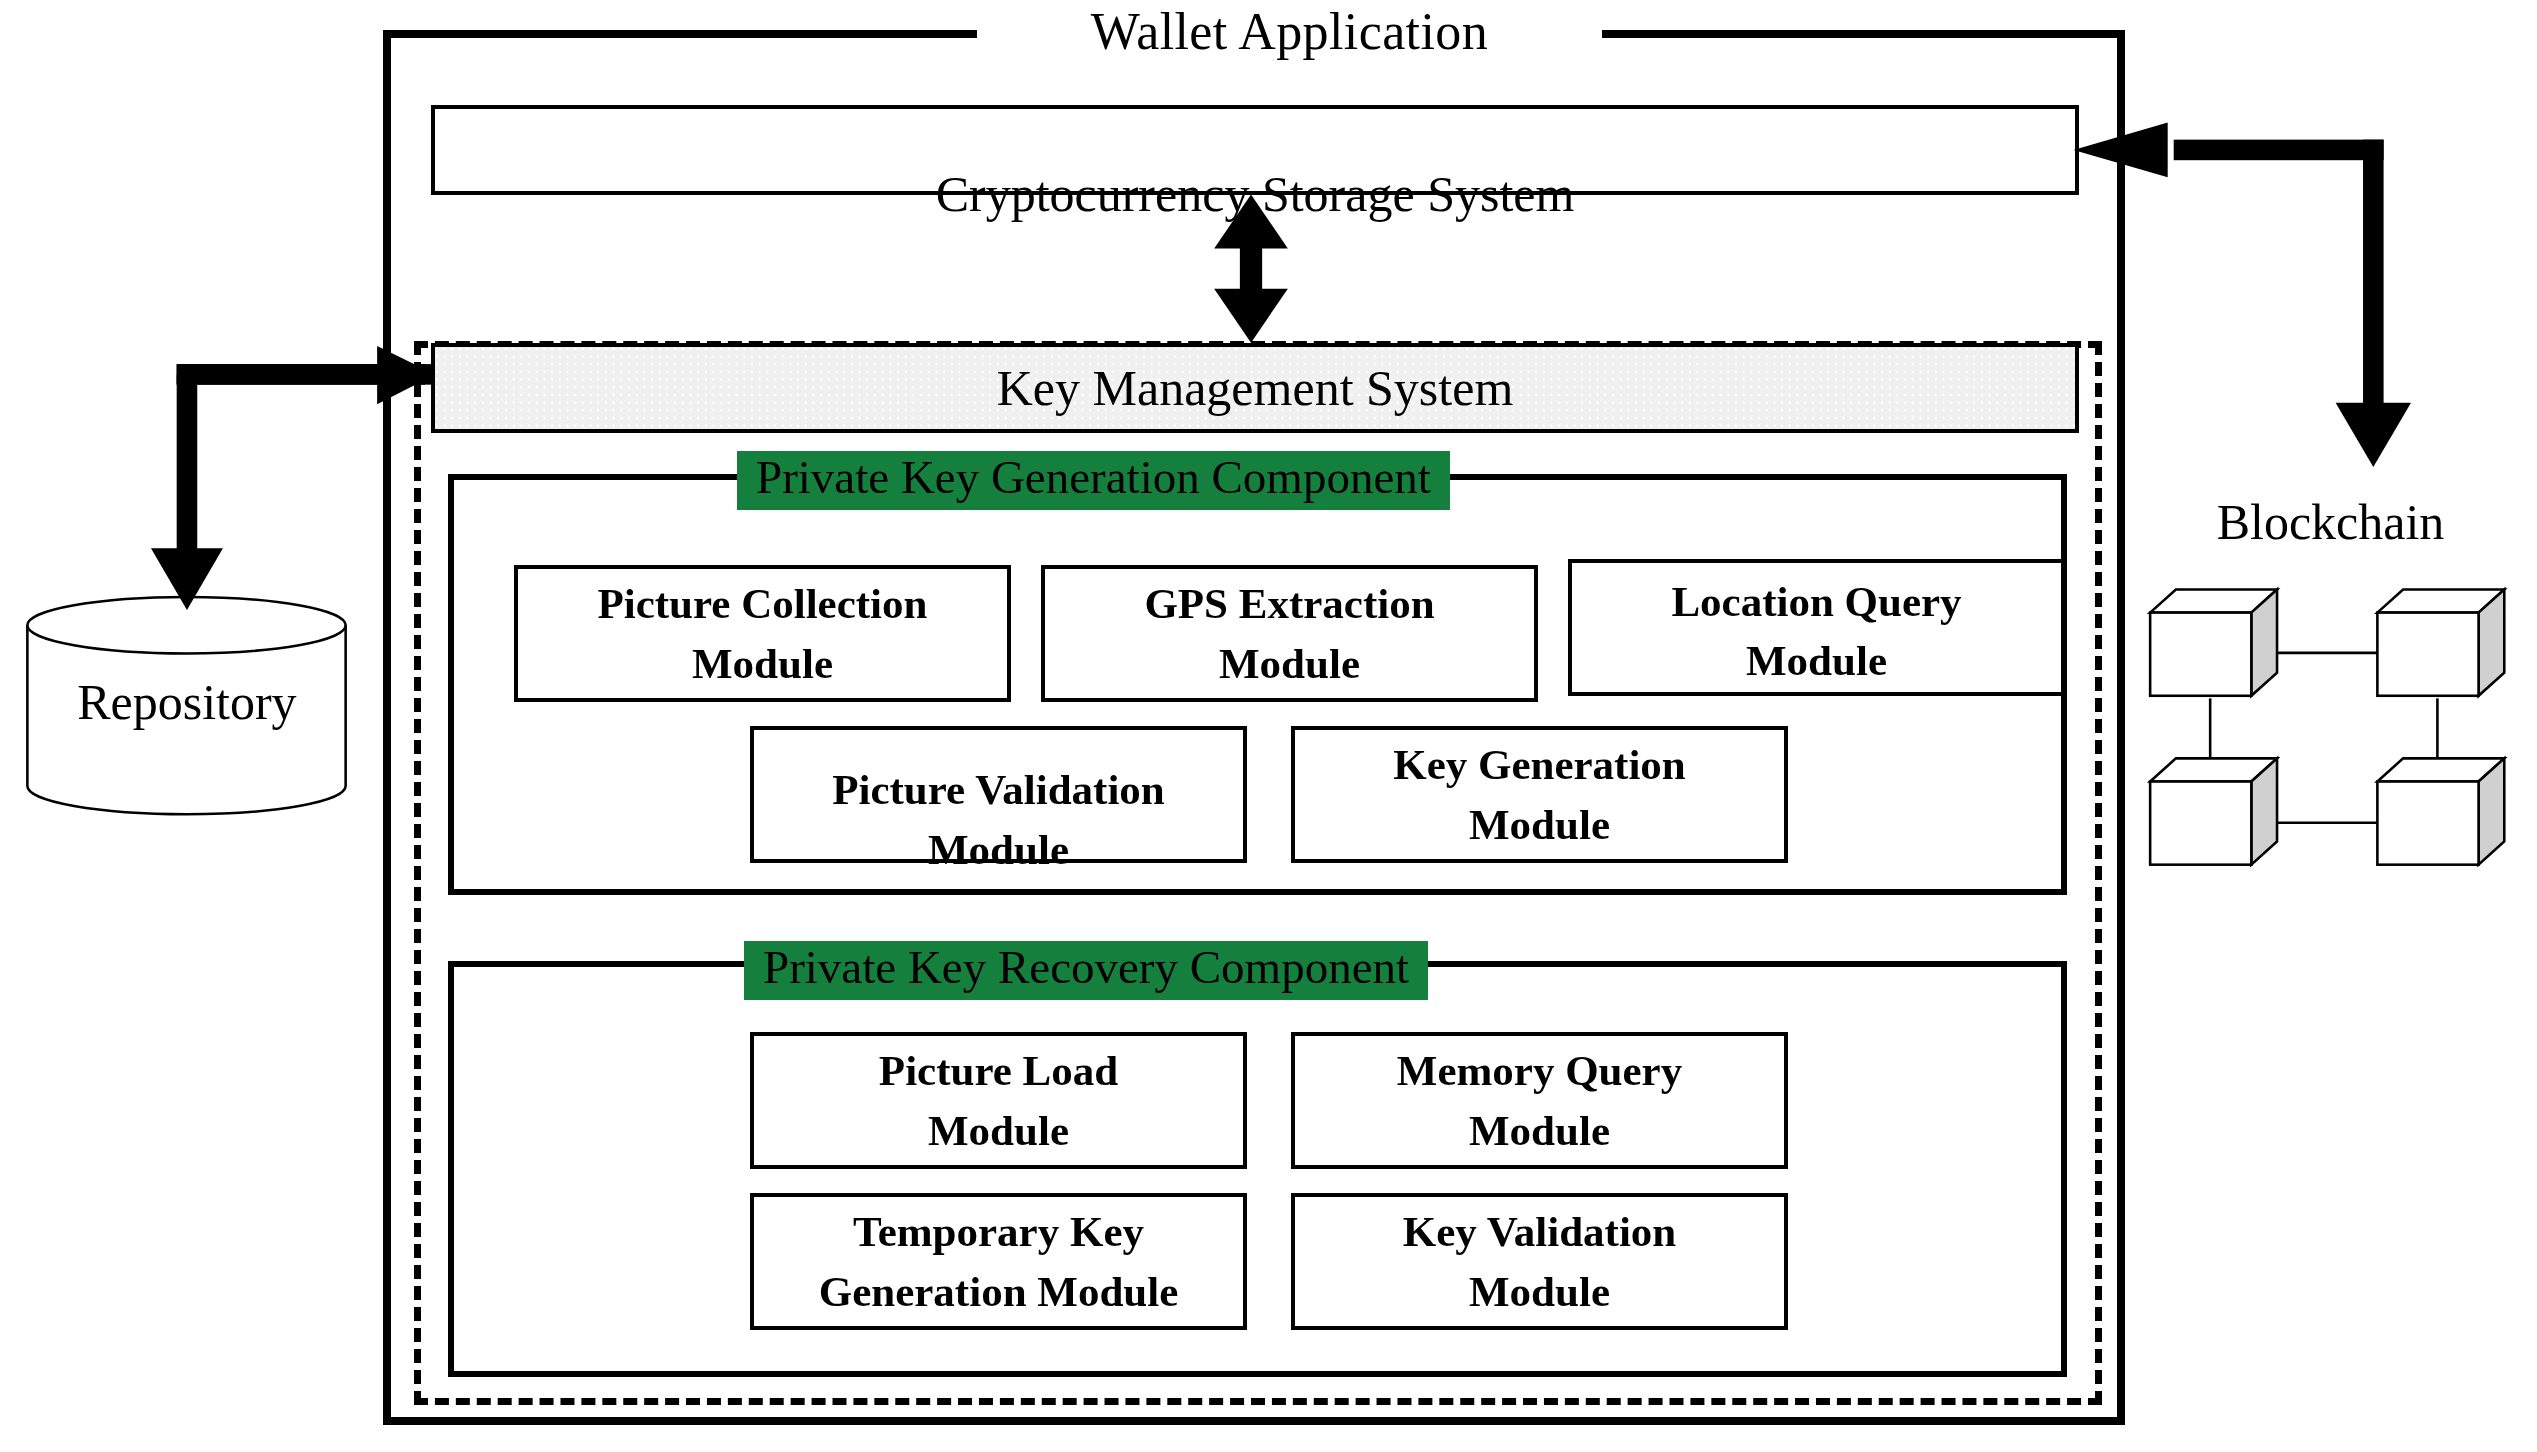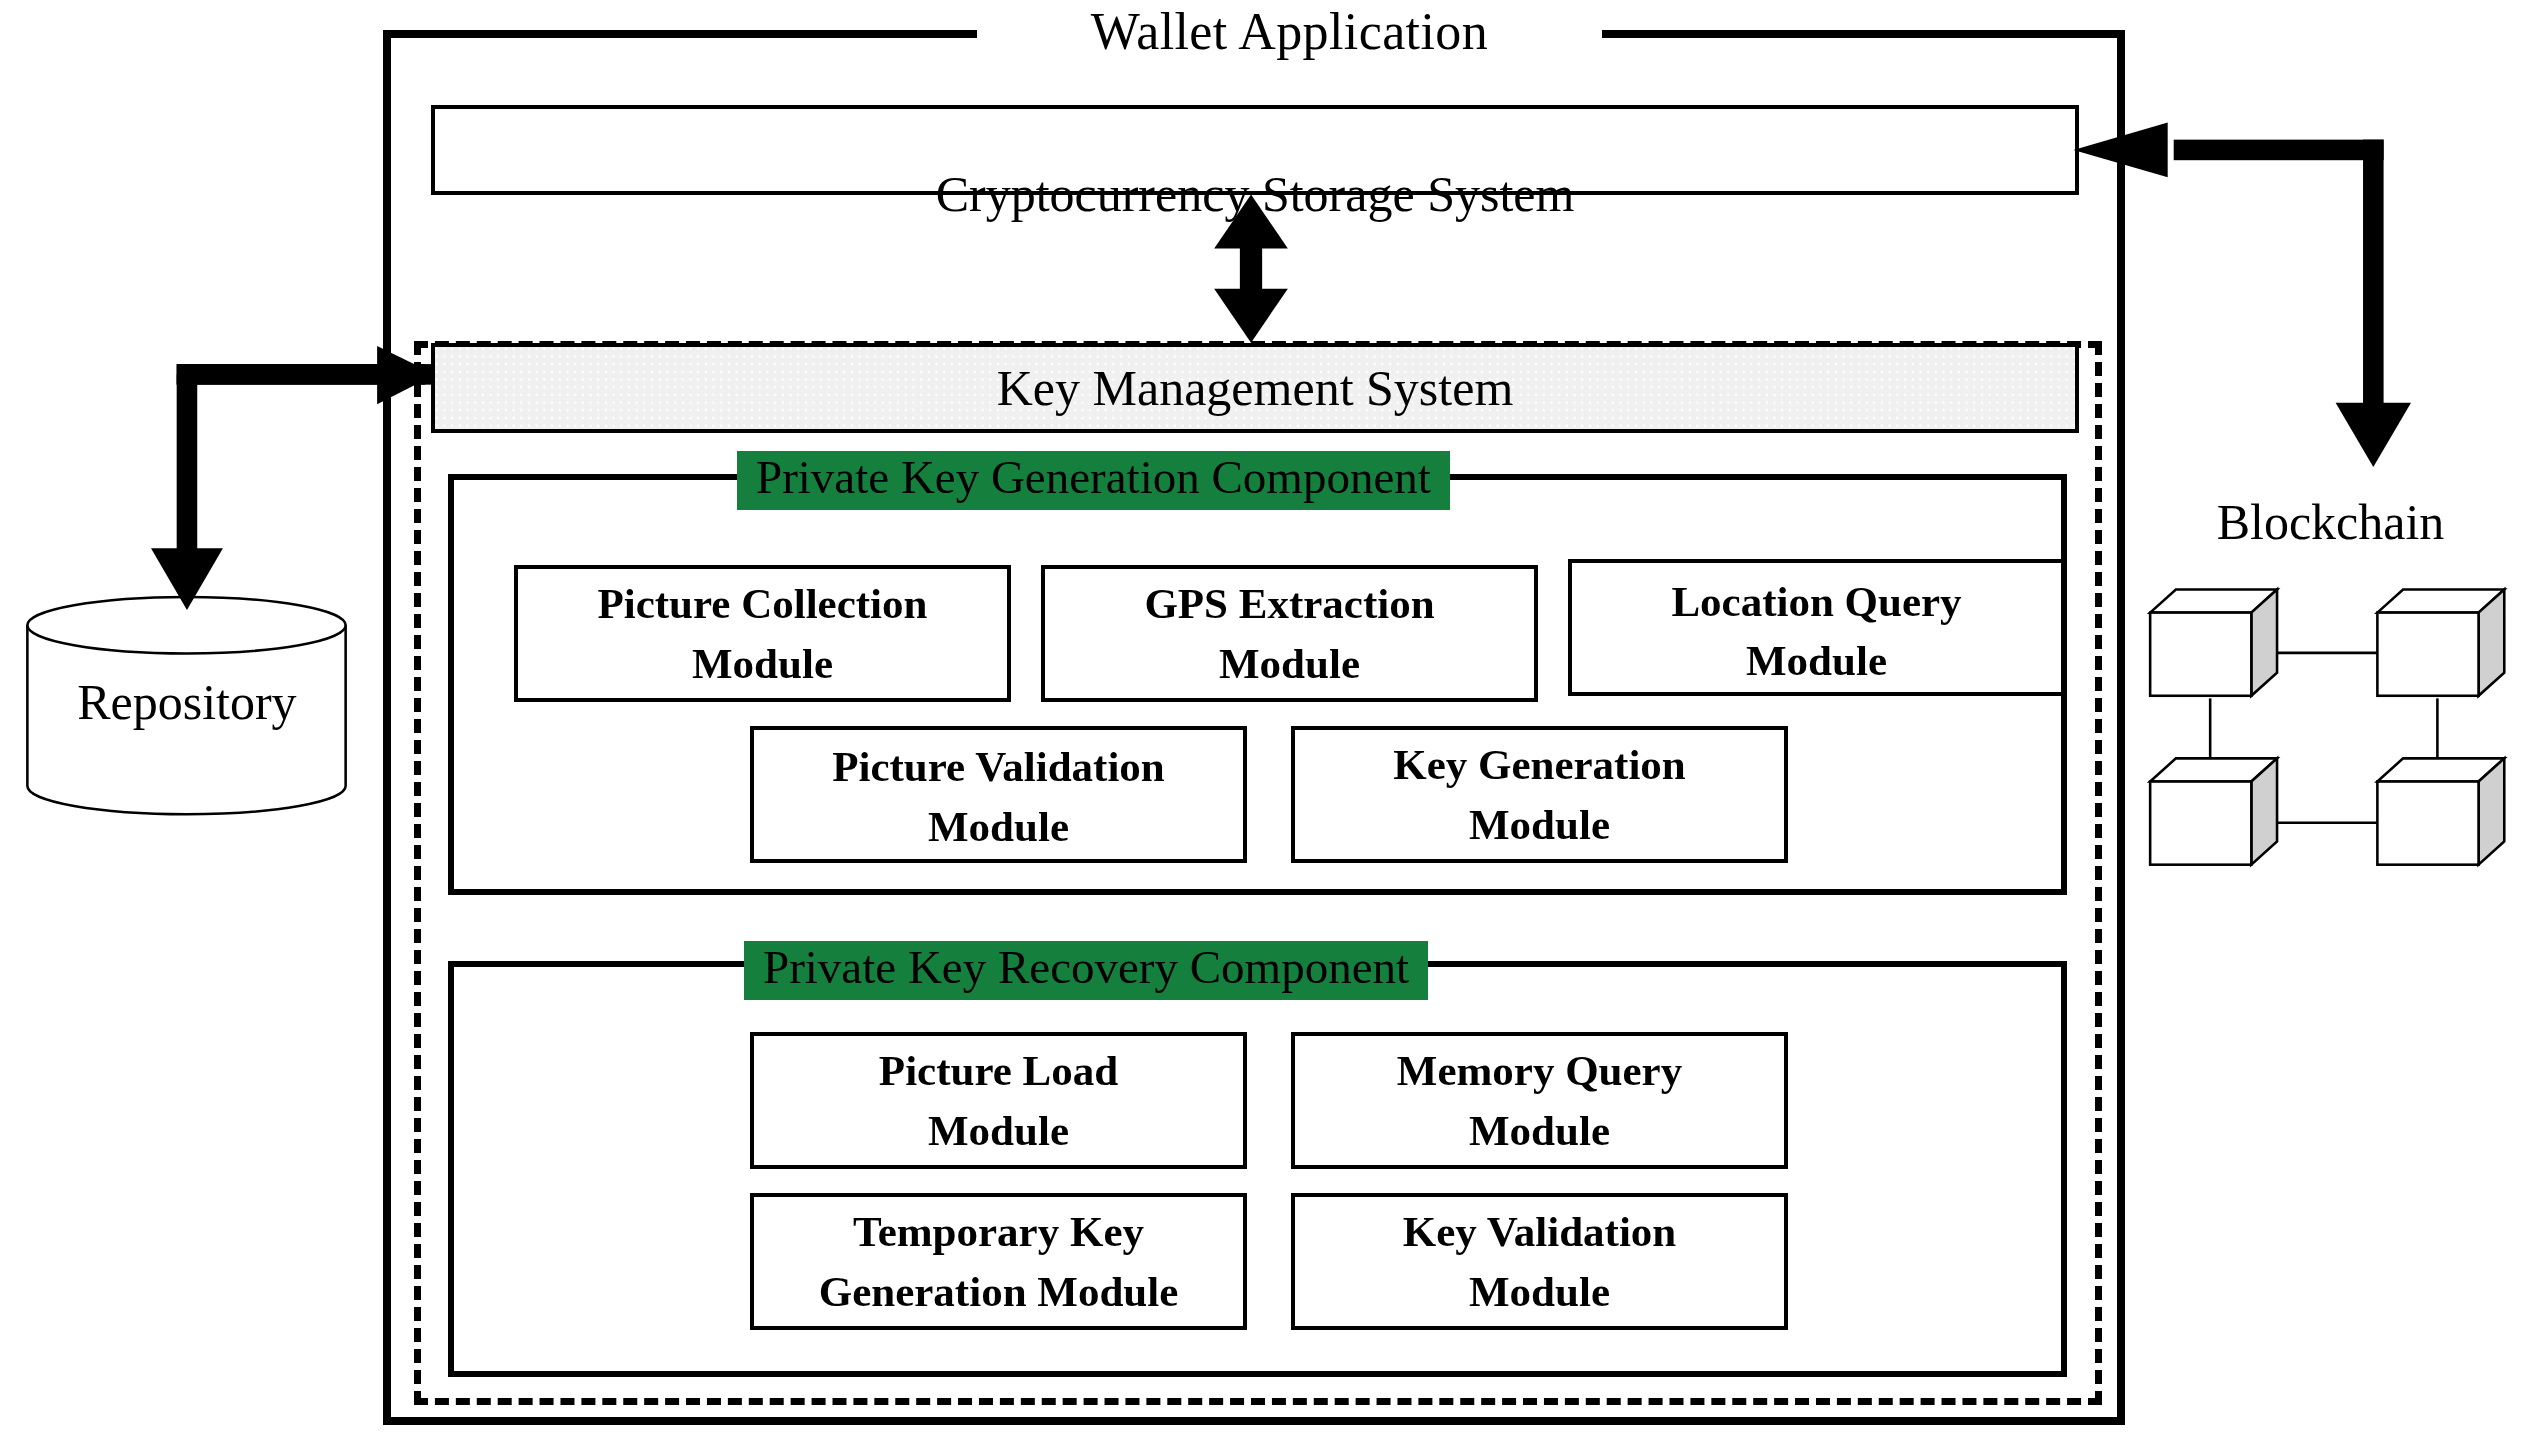--- a/index.html
+++ b/index.html
@@ -225,21 +225,21 @@
 
   <div class="module-box" style="left:1041px; top:565px; width:497px; height:137px;"></div>
   <div class="module-label" style="left:1041px; top:565px; width:497px; height:137px; white-space:pre-line;">GPS Extraction
 Module</div>
 
   <div class="module-box" style="left:1568px; top:559px; width:497px; height:137px;"></div>
   <div class="module-label" style="left:1568px; top:559px; width:497px; height:110px; white-space:pre-line;margin-top:17px;">Location Query
 Module</div>
 
   <div class="module-box" style="left:750px; top:726px; width:497px; height:137px;"></div>
-  <div class="module-label" style="left:750px; top:728px; width:497px; height:137px; white-space:pre-line;border-radius:22px;">Picture Validation
+  <div class="module-label" style="left:750px; top:751px; width:497px; height:137px; white-space:pre-line;border-radius:22px;">Picture Validation
 Module</div>
 
   <div class="module-box" style="left:1291px; top:726px; width:497px; height:137px;"></div>
   <div class="module-label" style="left:1291px; top:726px; width:497px; height:137px; white-space:pre-line;">Key Generation
 Module</div>
 
   <div class="box component-frame" id="pkr-frame"></div>
   <div class="component-title" id="pkr-title">Private Key Recovery Component</div>
 
   <div class="module-box" style="left:750px; top:1032px; width:497px; height:137px;"></div>

